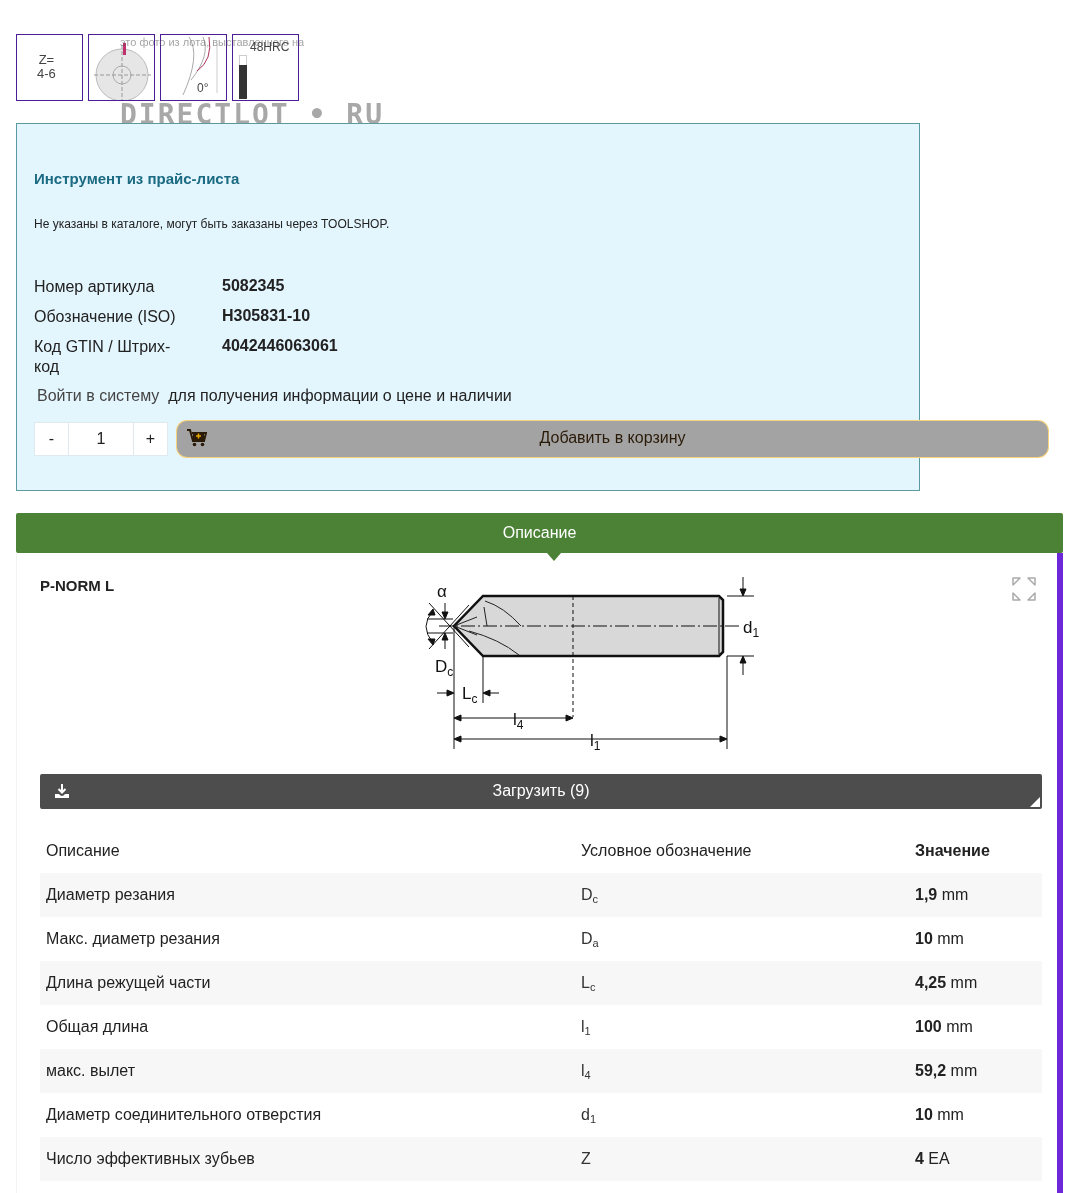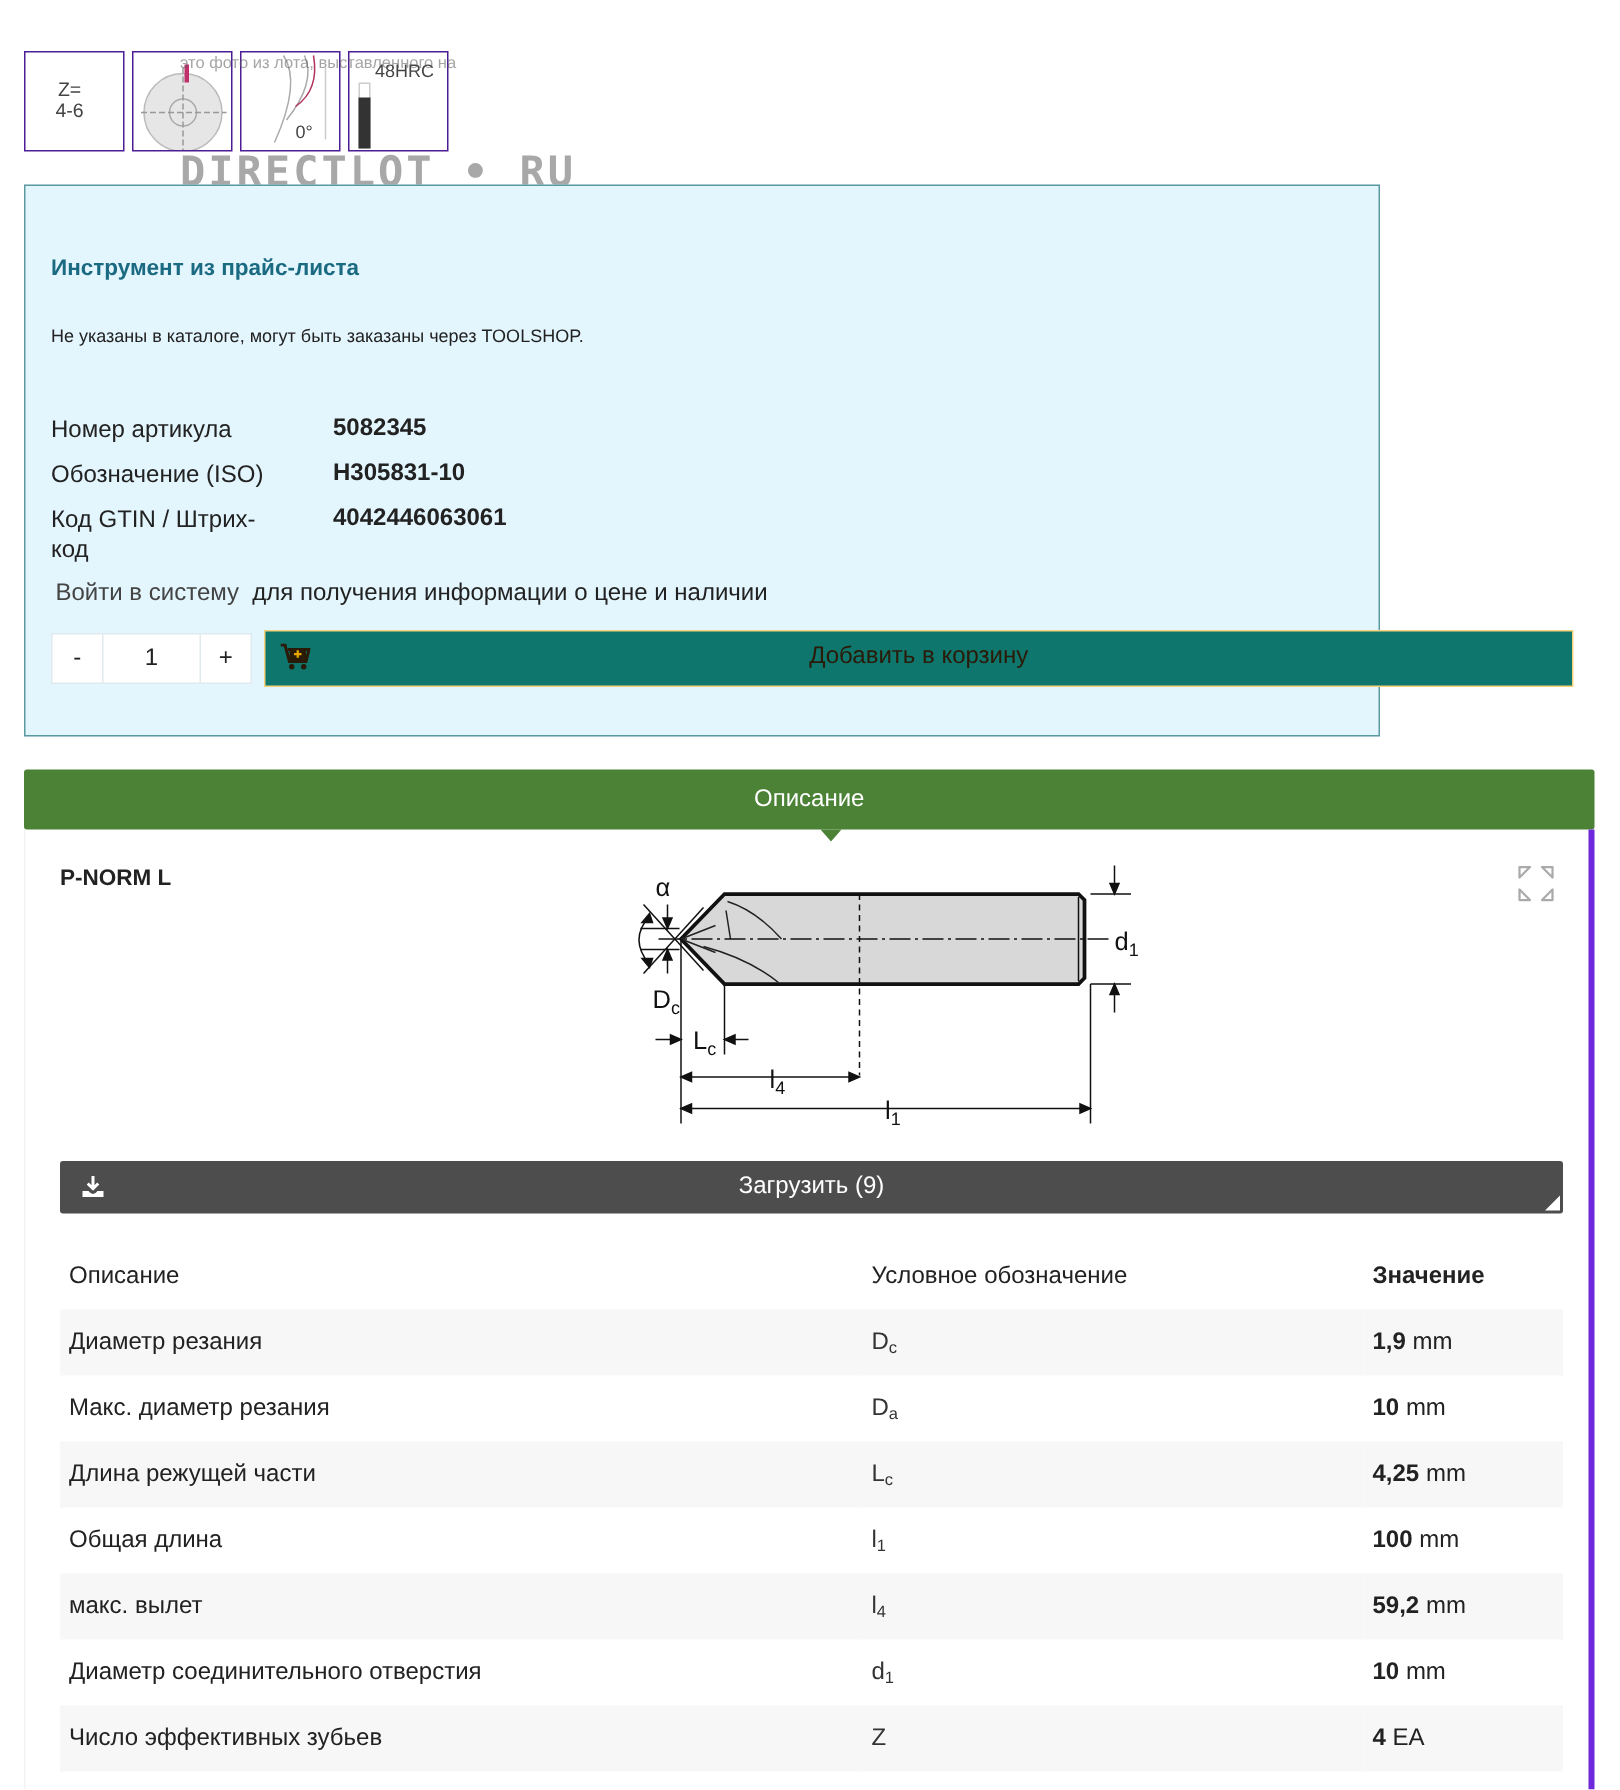--- a/index.html
+++ b/index.html
@@ -21,30 +21,30 @@
   .info-desc { position: absolute; left: 17px; top: 93px; font-size: 12px; color: #222; }
   .kv { position: absolute; left: 17px; font-size: 16px; color: #222; }
   .kv .k { position: absolute; left: 0; width: 160px; line-height: 20px; }
   .kv .v { position: absolute; left: 188px; font-weight: bold; white-space: nowrap; }
   .login-line { position: absolute; left: 20px; top: 263px; font-size: 16px; color: #222; white-space: nowrap; }
   .login-line .login-link { color: #444; cursor: pointer; }
 
   .qty { position: absolute; left: 17px; top: 298px; height: 34px; display: flex; border: 1px solid #dfe9ee; background: #fff; }
   .qty .btn { width: 33px; height: 32px; display: flex; align-items: center; justify-content: center; font-size: 16px; color: #222; cursor: pointer; }
   .qty .field { width: 66px; height: 32px; border-left: 1px solid #dfe9ee; border-right: 1px solid #dfe9ee; text-align: center; line-height: 32px; font-size: 16px; }
-  .cart-btn { position: absolute; left: 160px; top: 297px; width: 871px; height: 36px; background: #0f766e; border-radius: 0; box-shadow: 0 0 0 1px #f7d27a; cursor: pointer; }
+  .cart-btn { position: absolute; left: 160px; top: 297px; width: 871px; height: 36px; background: #a3a3a3; border-radius: 10px; box-shadow: 0 0 0 1px #f7d27a; cursor: pointer; }
   .cart-btn .cart-icon { position: absolute; left: 10px; top: 8px; width: 20px; height: 18px; }
   .cart-btn .label { position: absolute; left: 0; right: 0; top: 8px; text-align: center; font-size: 16px; color: #2a1a08; }
 
   
   .desc-header { position: absolute; left: 16px; top: 513px; width: 1047px; height: 40px; background: #4b8236; border-radius: 2px; cursor: pointer; }
   .desc-header .label { position: absolute; left: 0; right: 0; top: 11px; text-align: center; color: #fff; font-size: 16px; }
   .desc-header .pointer { position: absolute; left: 531px; top: 40px; width: 0; height: 0; border-left: 7px solid transparent; border-right: 7px solid transparent; border-top: 8px solid #4b8236; }
 
-  .desc-body { position: absolute; left: 16px; top: 553px; width: 1047px; height: 640px; border-left: 1px solid #f1f4f1; border-right: 4px solid #6d28d9; }
+  .desc-body { position: absolute; left: 16px; top: 553px; width: 1047px; height: 640px; border-left: 1px solid #f1f4f1; border-right: 6px solid #6d28d9; }
   .product-name { position: absolute; left: 23px; top: 24px; font-size: 15px; font-weight: bold; color: #222; }
   .diagram { position: absolute; left: 392px; top: 14px; width: 360px; height: 190px; }
   .expand-icon { position: absolute; left: 993px; top: 22px; width: 28px; height: 28px; cursor: pointer; }
 
   .download-bar { position: absolute; left: 23px; top: 221px; width: 1002px; height: 35px; background: #4d4d4d; border-radius: 2px; cursor: pointer; }
   .download-bar .dl-icon { position: absolute; left: 14px; top: 9px; width: 16px; height: 16px; }
   .download-bar .label { position: absolute; left: 0; right: 0; top: 8px; text-align: center; color: #fff; font-size: 16px; }
   .download-bar .corner { position: absolute; right: 2px; bottom: 2px; width: 0; height: 0; border-left: 10px solid transparent; border-bottom: 10px solid #fff; }
 
   .spec-table { position: absolute; left: 23px; top: 276px; width: 1002px; border-collapse: collapse; font-size: 16px; }

